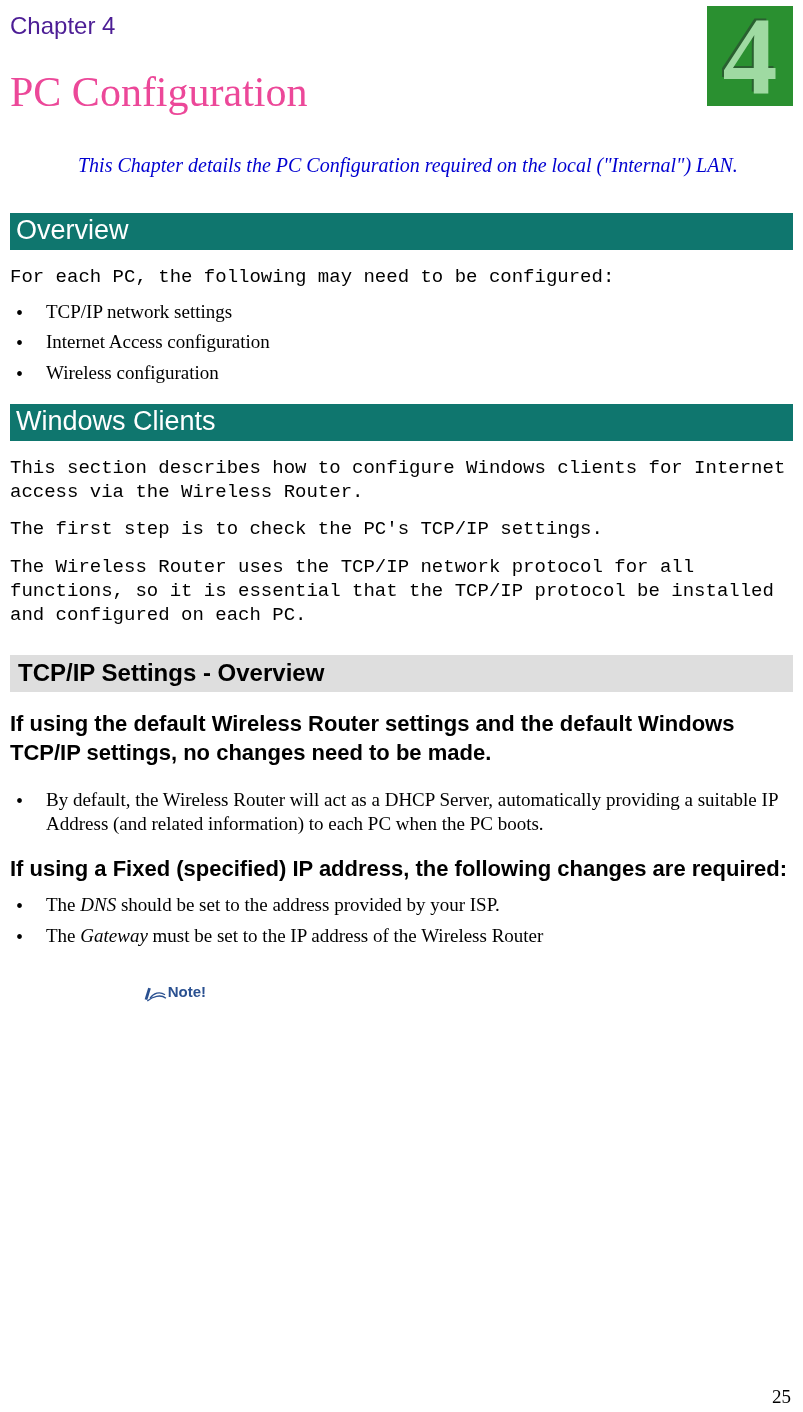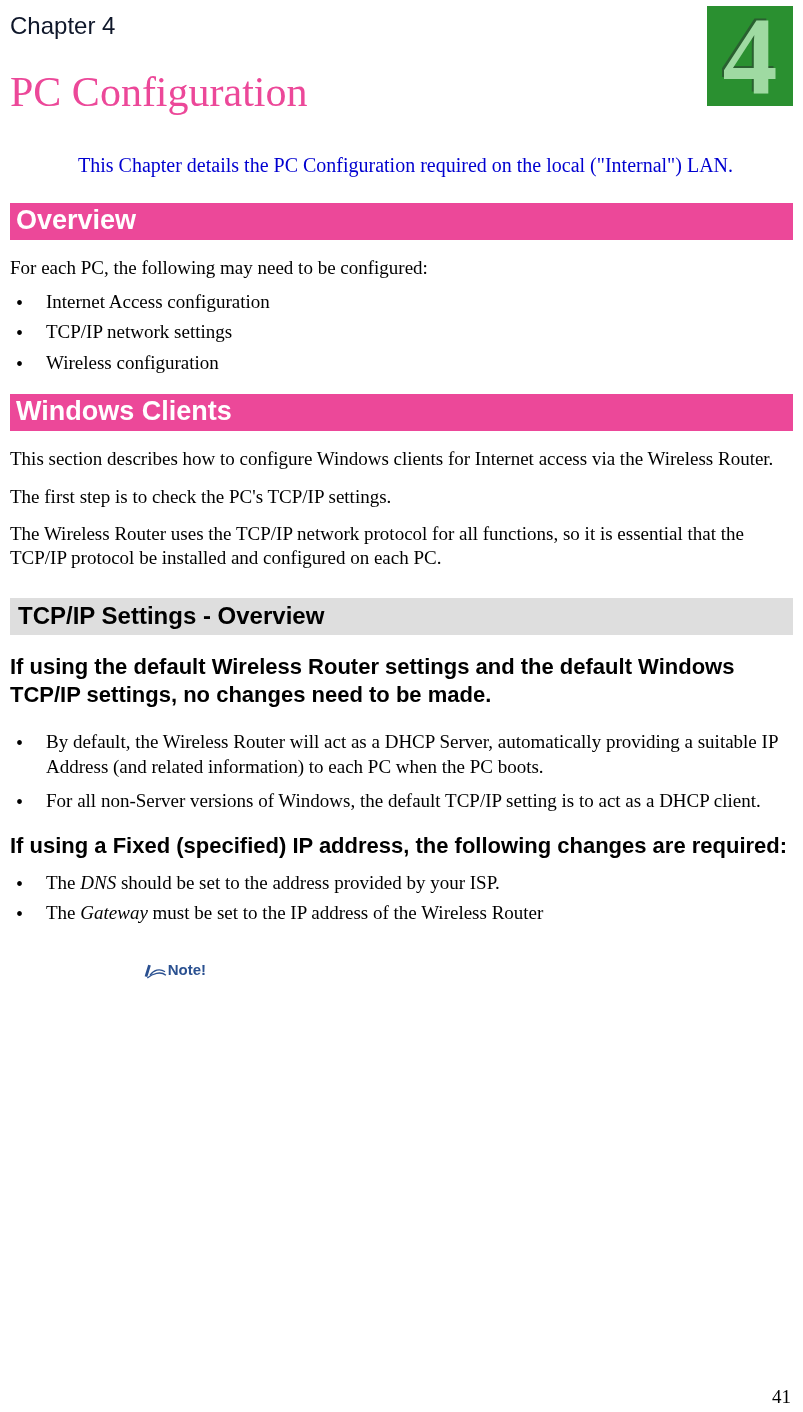--- a/index.html
+++ b/index.html
@@ -8,21 +8,21 @@
       height: 1412px;
       background: #fff;
       font-family: "Times New Roman", Times, serif;
       font-size: 19px;
       color: #000;
       padding: 10px 10px 10px 10px;
       position: relative;
     }
     .chapter-label {
       font-family: Verdana, Geneva, sans-serif;
-      color: #0f172a;
+      color: #4c1d95;
       font-size: 24px;
       font-weight: normal;
       margin-bottom: 28px;
       margin-top: 2px;
     }
     .chapter-title {
       font-family: Liberation Serif, serif;
       color: #ec4899;
       font-size: 42px;
       font-weight: normal;
@@ -42,40 +42,42 @@
     .chapter-number-badge span {
       font-family: "Times New Roman", serif;
       font-weight: bold;
       font-size: 110px;
       color: #9fdaa2;
       line-height: 1;
       text-shadow: -2px -2px 0 #2a6030;
     }
     .chapter-tagline {
       font-family: "Times New Roman", serif;
+      font-style: italic;
       color: #0000d0;
       font-size: 20px;
       margin-left: 68px;
       margin-right: 40px;
-      margin-bottom: 24px;
+      margin-bottom: 34px;
       line-height: 1.35;
     }
     .section-header {
-      background: #ec4899;
+      background: #0f766e;
       color: #fff;
       font-family: Arial, Helvetica, sans-serif;
-      font-weight: bold;
+      font-weight: normal;
       font-size: 27px;
       padding: 2px 6px 4px 6px;
       margin-bottom: 16px;
     }
     .body-p {
       font-size: 19px;
       margin-bottom: 10px;
       line-height: 1.25;
+      font-family: Liberation Mono, monospace;
     }
     .body-p.spaced {
       margin-bottom: 14px;
     }
     ul.bullets {
       list-style: none;
       margin-bottom: 18px;
     }
     ul.bullets li {
       position: relative;
@@ -160,49 +162,48 @@
   <span>4</span>
 </div>
 
 <div class="chapter-label">Chapter 4</div>
 <div class="chapter-title">PC Configuration</div>
 <div class="chapter-tagline">This Chapter details the PC Configuration required on the local ("Internal") LAN.</div>
 
 <div class="section-header">Overview</div>
 <p class="body-p">For each PC, the following may need to be configured:</p>
 <ul class="bullets">
+  <li>TCP/IP network settings</li>
   <li>Internet Access configuration</li>
-  <li>TCP/IP network settings</li>
   <li>Wireless configuration</li>
 </ul>
 
 <div class="section-header">Windows Clients</div>
 <p class="body-p spaced">This section describes how to configure Windows clients for Internet access via the Wireless Router.</p>
 <p class="body-p spaced">The first step is to check the PC's TCP/IP settings.</p>
 <p class="body-p spaced">The Wireless Router uses the TCP/IP network protocol for all functions, so it is essential that the TCP/IP protocol be installed and configured on each PC.</p>
 
 <div class="sec-gap"></div>
 <div class="subheader-gray">TCP/IP Settings - Overview</div>
 
 <div class="subheader-bold">If using the default Wireless Router settings and the default Windows TCP/IP settings, no changes need to be made.</div>
 <ul class="bullets wide">
   <li>By default, the Wireless Router will act as a DHCP Server, automatically providing a suitable IP Address (and related information) to each PC when the PC boots.</li>
-  <li>For all non-Server versions of Windows, the default TCP/IP setting is to act as a DHCP client.</li>
 </ul>
 
 <div class="subheader-bold tight">If using a Fixed (specified) IP address, the following changes are required:</div>
 <ul class="bullets">
   <li><span>The </span><span class="italic">DNS</span><span> should be set to the address provided by your ISP.</span></li>
   <li><span>The </span><span class="italic">Gateway</span><span> must be set to the IP address of the Wireless Router</span></li>
 </ul>
 
 <div class="note-row">
   <div class="note-icon">
     <svg width="58" height="44" viewBox="0 0 58 44">
       <path d="M6 36 L14 10 L20 12 L12 38 Z" fill="#2a5090"></path>
       <path d="M18 34 C 26 22, 40 18, 52 26" stroke="#2a5090" stroke-width="3" fill="none"></path>
       <path d="M12 40 C 24 30, 42 24, 54 34" stroke="#2a5090" stroke-width="3" fill="none"></path>
     </svg>
     <div class="note-icon-label">Note!</div>
   </div>
 </div>
 
-<div class="page-number">41</div>
+<div class="page-number">25</div>
 
 </body></html>

